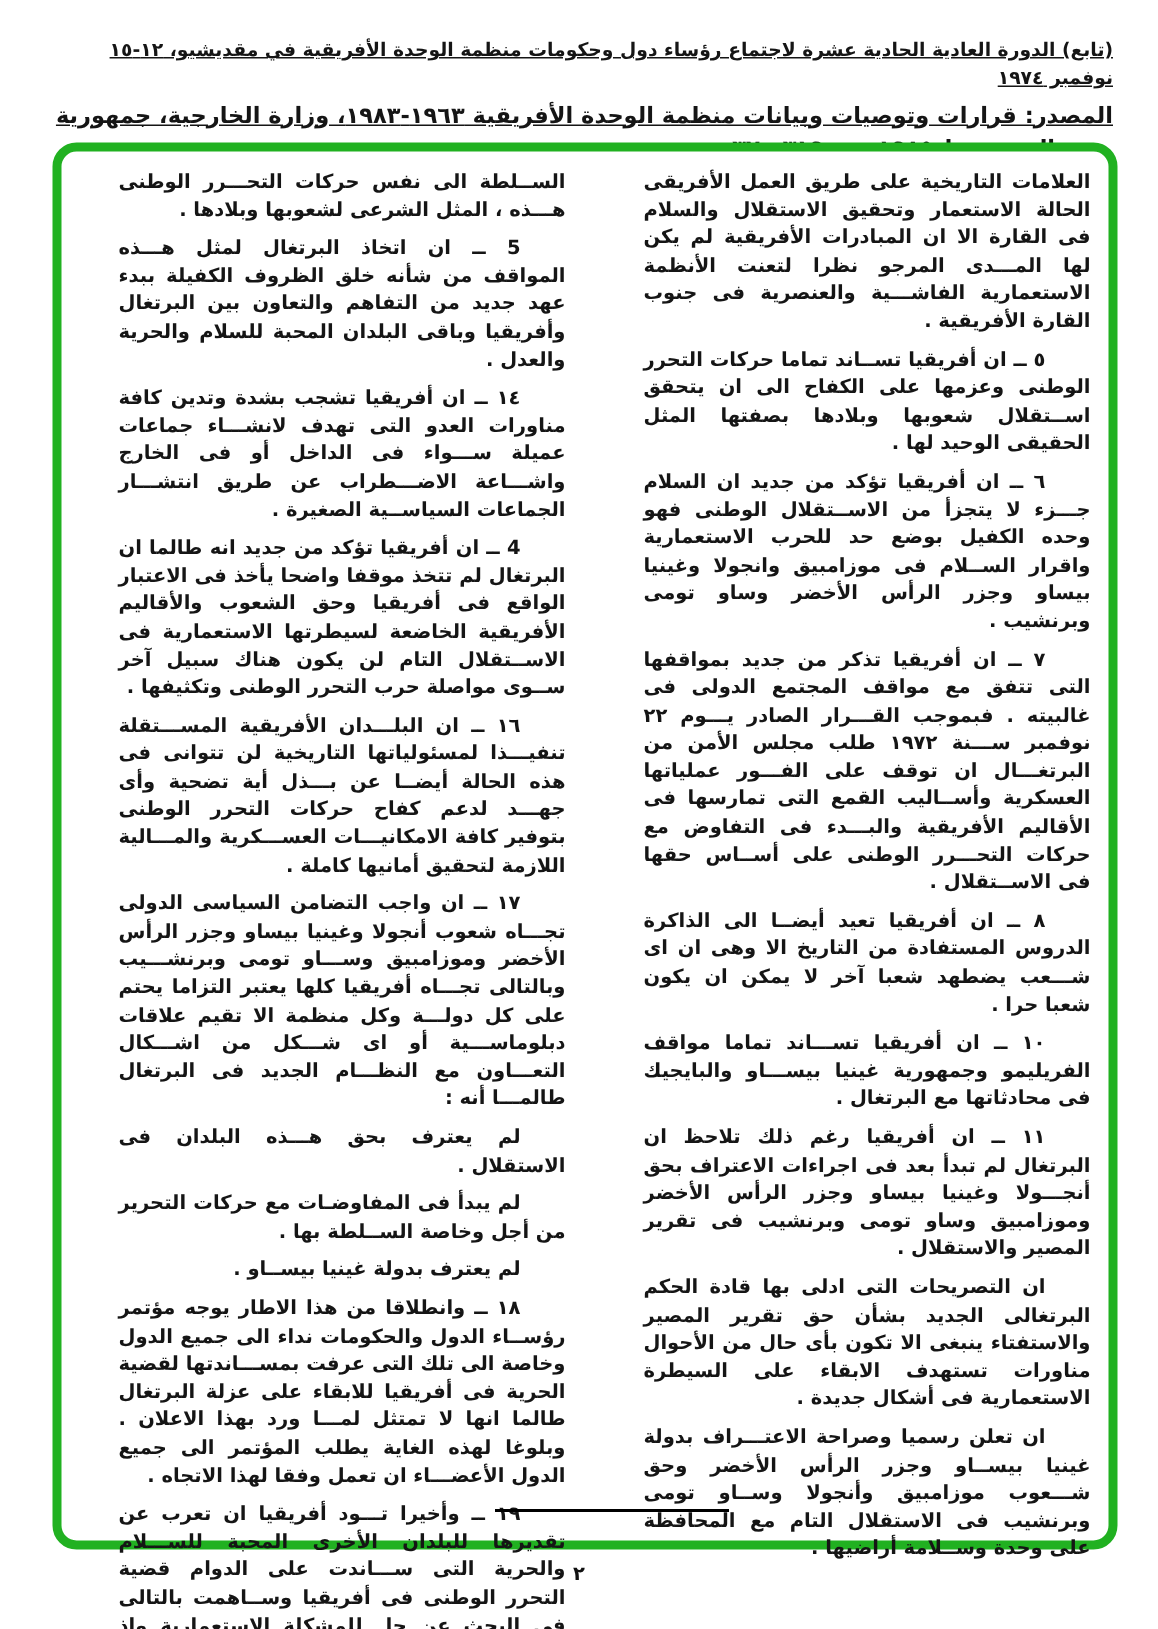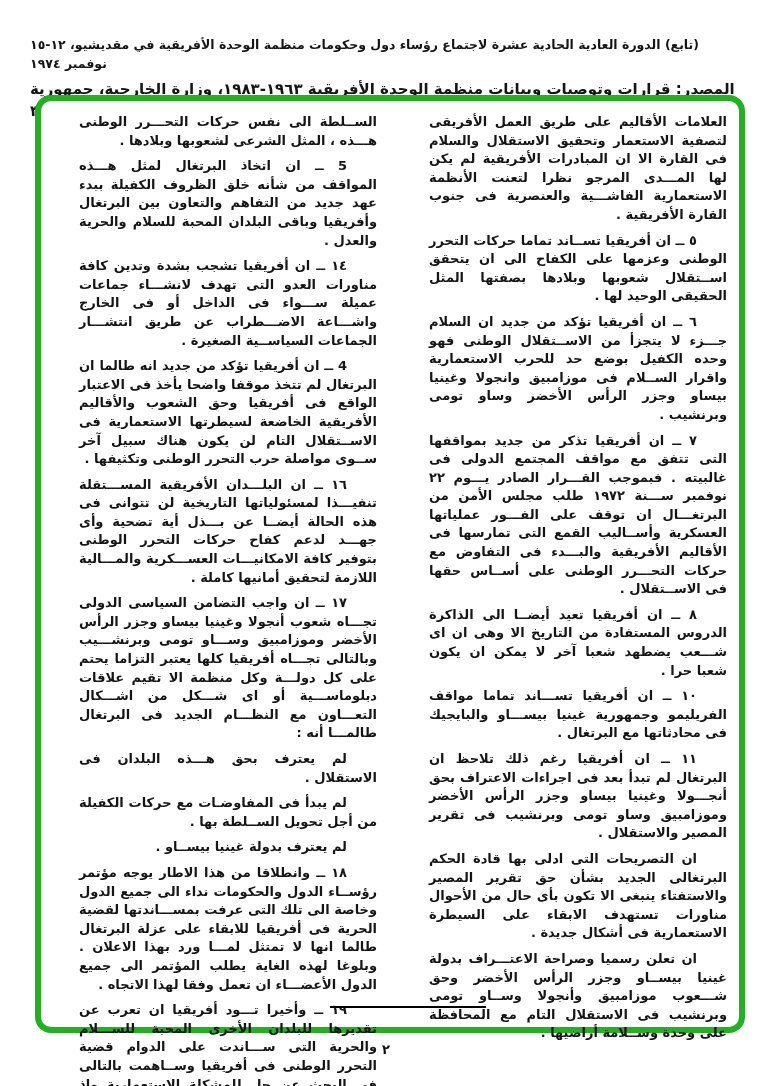--- a/index.html
+++ b/index.html
@@ -7,26 +7,27 @@
     position: relative;
     width: 772px;
     height: 1086px;
     background: #ffffff;
     font-family: "DejaVu Sans", sans-serif;
     color: #151515;
     overflow: hidden;
   }
   .doc-header {
     position: absolute;
-    top: 36px;
+    top: 24px;
     left: 30px;
     right: 30px;
-    text-align: left;
+    text-align: right;
     direction: rtl;
     font-weight: 700;
+    text-decoration: underline;
   }
   .doc-header .h-line1 { font-size: 12.5px; line-height: 1.5; margin-bottom: 4px; }
   .doc-header .h-line2 { font-size: 15px; line-height: 1.5; }
   .frame {
     position: absolute;
     top: 95px;
     left: 35px;
     width: 710px;
     height: 938px;
     box-sizing: border-box;
@@ -81,39 +82,39 @@
 <div class="page">
 
   <header class="doc-header">
     <div class="h-line1">(تابع) الدورة العادية الحادية عشرة لاجتماع رؤساء دول وحكومات منظمة الوحدة الأفريقية في مقديشيو، ١٢-١٥ نوفمبر ١٩٧٤</div>
     <div class="h-line2">المصدر: قرارات وتوصيات وبيانات منظمة الوحدة الأفريقية ١٩٦٣-١٩٨٣، وزارة الخارجية، جمهورية مصر العربية، ط ١٩٨٥، ص ٣١٩-٣٢٠</div>
   </header>
 
   <div class="frame">
     <div class="columns">
       <div class="col" id="col-right">
-          <p>العلامات الأقاليم على طريق العمل الأفريقى لتصفية الاستعمار وتحقيق الاستقلال والسلام فى القارة الا ان المبادرات الأفريقية لم يكن لها المـــدى المرجو نظرا لتعنت الأنظمة الاستعمارية الفاشـــية والعنصرية فى جنوب القارة الأفريقية .</p>
+          <p>العلامات التاريخية على طريق العمل الأفريقى الحالة الاستعمار وتحقيق الاستقلال والسلام فى القارة الا ان المبادرات الأفريقية لم يكن لها المـــدى المرجو نظرا لتعنت الأنظمة الاستعمارية الفاشـــية والعنصرية فى جنوب القارة الأفريقية .</p>
           <p class="indent">٥ ــ ان أفريقيا تســاند تماما حركات التحرر الوطنى وعزمها على الكفاح الى ان يتحقق اســتقلال شعوبها وبلادها بصفتها المثل الحقيقى الوحيد لها .</p>
           <p class="indent">٦ ــ ان أفريقيا تؤكد من جديد ان السلام جـــزء لا يتجزأ من الاســتقلال الوطنى فهو وحده الكفيل بوضع حد للحرب الاستعمارية واقرار الســلام فى موزامبيق وانجولا وغينيا بيساو وجزر الرأس الأخضر وساو تومى وبرنشيب .</p>
           <p class="indent">٧ ــ ان أفريقيا تذكر من جديد بمواقفها التى تتفق مع مواقف المجتمع الدولى فى غالبيته . فبموجب القـــرار الصادر يـــوم ٢٢ نوفمبر ســـنة ١٩٧٢ طلب مجلس الأمن من البرتغـــال ان توقف على الفـــور عملياتها العسكرية وأســاليب القمع التى تمارسها فى الأقاليم الأفريقية والبـــدء فى التفاوض مع حركات التحـــرر الوطنى على أســاس حقها فى الاســتقلال .</p>
           <p class="indent">٨ ــ ان أفريقيا تعيد أيضــا الى الذاكرة الدروس المستفادة من التاريخ الا وهى ان اى شـــعب يضطهد شعبا آخر لا يمكن ان يكون شعبا حرا .</p>
           <p class="indent">١٠ ــ ان أفريقيا تســـاند تماما مواقف الفريليمو وجمهورية غينيا بيســـاو والبايجيك فى محادثاتها مع البرتغال .</p>
           <p class="indent">١١ ــ ان أفريقيا رغم ذلك تلاحظ ان البرتغال لم تبدأ بعد فى اجراءات الاعتراف بحق أنجـــولا وغينيا بيساو وجزر الرأس الأخضر وموزامبيق وساو تومى وبرنشيب فى تقرير المصير والاستقلال .</p>
           <p class="indent">ان التصريحات التى ادلى بها قادة الحكم البرتغالى الجديد بشأن حق تقرير المصير والاستفتاء ينبغى الا تكون بأى حال من الأحوال مناورات تستهدف الابقاء على السيطرة الاستعمارية فى أشكال جديدة .</p>
           <p class="indent">ان تعلن رسميا وصراحة الاعتـــراف بدولة غينيا بيســاو وجزر الرأس الأخضر وحق شـــعوب موزامبيق وأنجولا وســاو تومى وبرنشيب فى الاستقلال التام مع المحافظة على وحدة وســلامة أراضيها .</p>
         </div>
       <div class="col" id="col-left">
           <p>الســلطة الى نفس حركات التحـــرر الوطنى هـــذه ، المثل الشرعى لشعوبها وبلادها .</p>
           <p class="indent">5 ــ ان اتخاذ البرتغال لمثل هـــذه المواقف من شأنه خلق الظروف الكفيلة ببدء عهد جديد من التفاهم والتعاون بين البرتغال وأفريقيا وباقى البلدان المحبة للسلام والحرية والعدل .</p>
           <p class="indent">١٤ ــ ان أفريقيا تشجب بشدة وتدين كافة مناورات العدو التى تهدف لانشـــاء جماعات عميلة ســـواء فى الداخل أو فى الخارج واشـــاعة الاضـــطراب عن طريق انتشـــار الجماعات السياســية الصغيرة .</p>
           <p class="indent">4 ــ ان أفريقيا تؤكد من جديد انه طالما ان البرتغال لم تتخذ موقفا واضحا يأخذ فى الاعتبار الواقع فى أفريقيا وحق الشعوب والأقاليم الأفريقية الخاضعة لسيطرتها الاستعمارية فى الاســتقلال التام لن يكون هناك سبيل آخر ســوى مواصلة حرب التحرر الوطنى وتكثيفها .</p>
           <p class="indent">١٦ ــ ان البلـــدان الأفريقية المســـتقلة تنفيـــذا لمسئولياتها التاريخية لن تتوانى فى هذه الحالة أيضــا عن بـــذل أية تضحية وأى جهـــد لدعم كفاح حركات التحرر الوطنى بتوفير كافة الامكانيـــات العســـكرية والمـــالية اللازمة لتحقيق أمانيها كاملة .</p>
           <p class="indent">١٧ ــ ان واجب التضامن السياسى الدولى تجـــاه شعوب أنجولا وغينيا بيساو وجزر الرأس الأخضر وموزامبيق وســـاو تومى وبرنشـــيب وبالتالى تجـــاه أفريقيا كلها يعتبر التزاما يحتم على كل دولـــة وكل منظمة الا تقيم علاقات دبلوماســـية أو اى شـــكل من اشـــكال التعـــاون مع النظـــام الجديد فى البرتغال طالمـــا أنه :</p>
           <p class="indent">لم يعترف بحق هـــذه البلدان فى الاستقلال .</p>
-          <p class="indent">لم يبدأ فى المفاوضـات مع حركات الكفيلة من أجل تحويل الســلطة بها .</p>
+          <p class="indent">لم يبدأ فى المفاوضـات مع حركات التحرير من أجل وخاصة الســلطة بها .</p>
           <p class="indent">لم يعترف بدولة غينيا بيســاو .</p>
           <p class="indent">١٨ ــ وانطلاقا من هذا الاطار يوجه مؤتمر رؤســاء الدول والحكومات نداء الى جميع الدول وخاصة الى تلك التى عرفت بمســـاندتها لقضية الحرية فى أفريقيا للابقاء على عزلة البرتغال طالما انها لا تمتثل لمـــا ورد بهذا الاعلان . وبلوغا لهذه الغاية يطلب المؤتمر الى جميع الدول الأعضـــاء ان تعمل وفقا لهذا الاتجاه .</p>
           <p class="indent">١٩ ــ وأخيرا تـــود أفريقيا ان تعرب عن تقديرها للبلدان الأخرى المحبة للســـلام والحرية التى ســـاندت على الدوام قضية التحرر الوطنى فى أفريقيا وســاهمت بالتالى فى البحث عن حل للمشكلة الاستعمارية واذ تقدر الجهود التى تبذلها هذه البلدان فى هـــذا الشأن تطلب أفريقيا منها أن تمارس ضـــغطا متزايدا على البرتغال لحملها على الاعتراف بالحق الثابت للشعوب والأقاليم الأفريقية الخاضعة لسيطرتها فى الاستقلال .</p>
         </div>
     </div>
     <div class="footnote-rule"></div>
   </div>
 
   <div class="page-number">٢</div>
 

